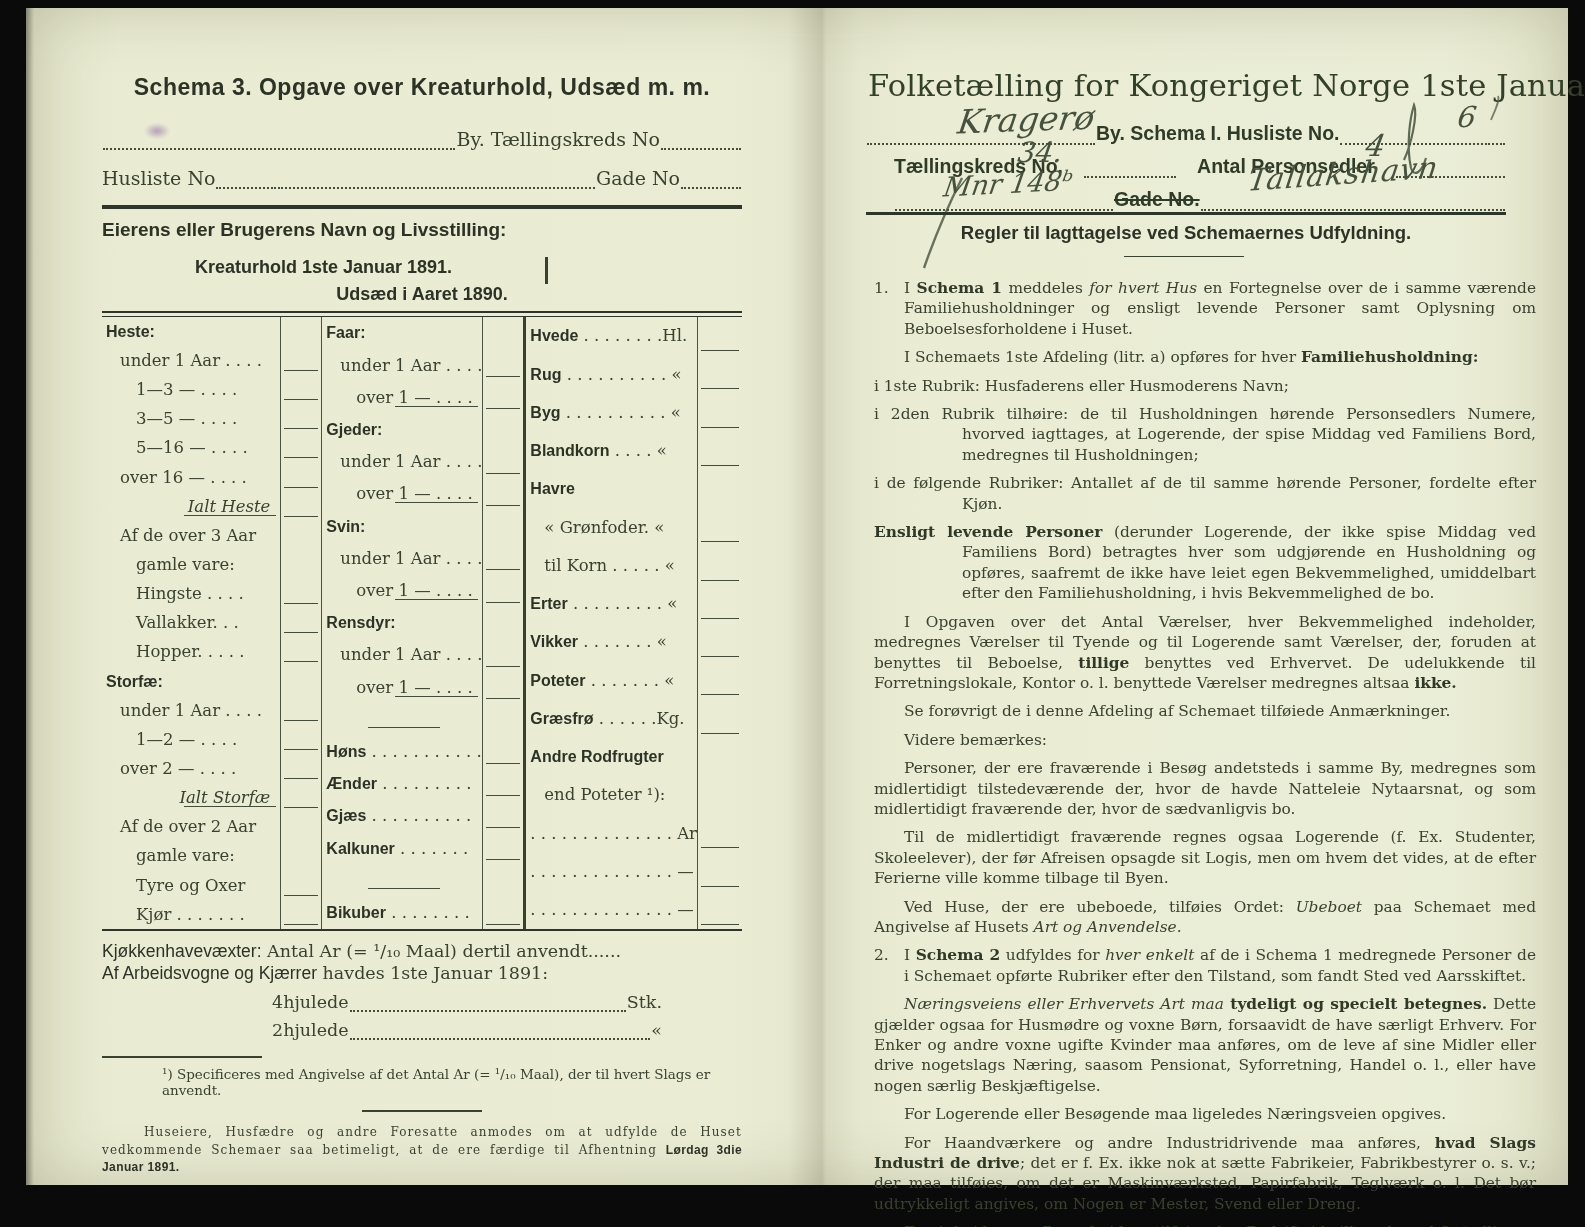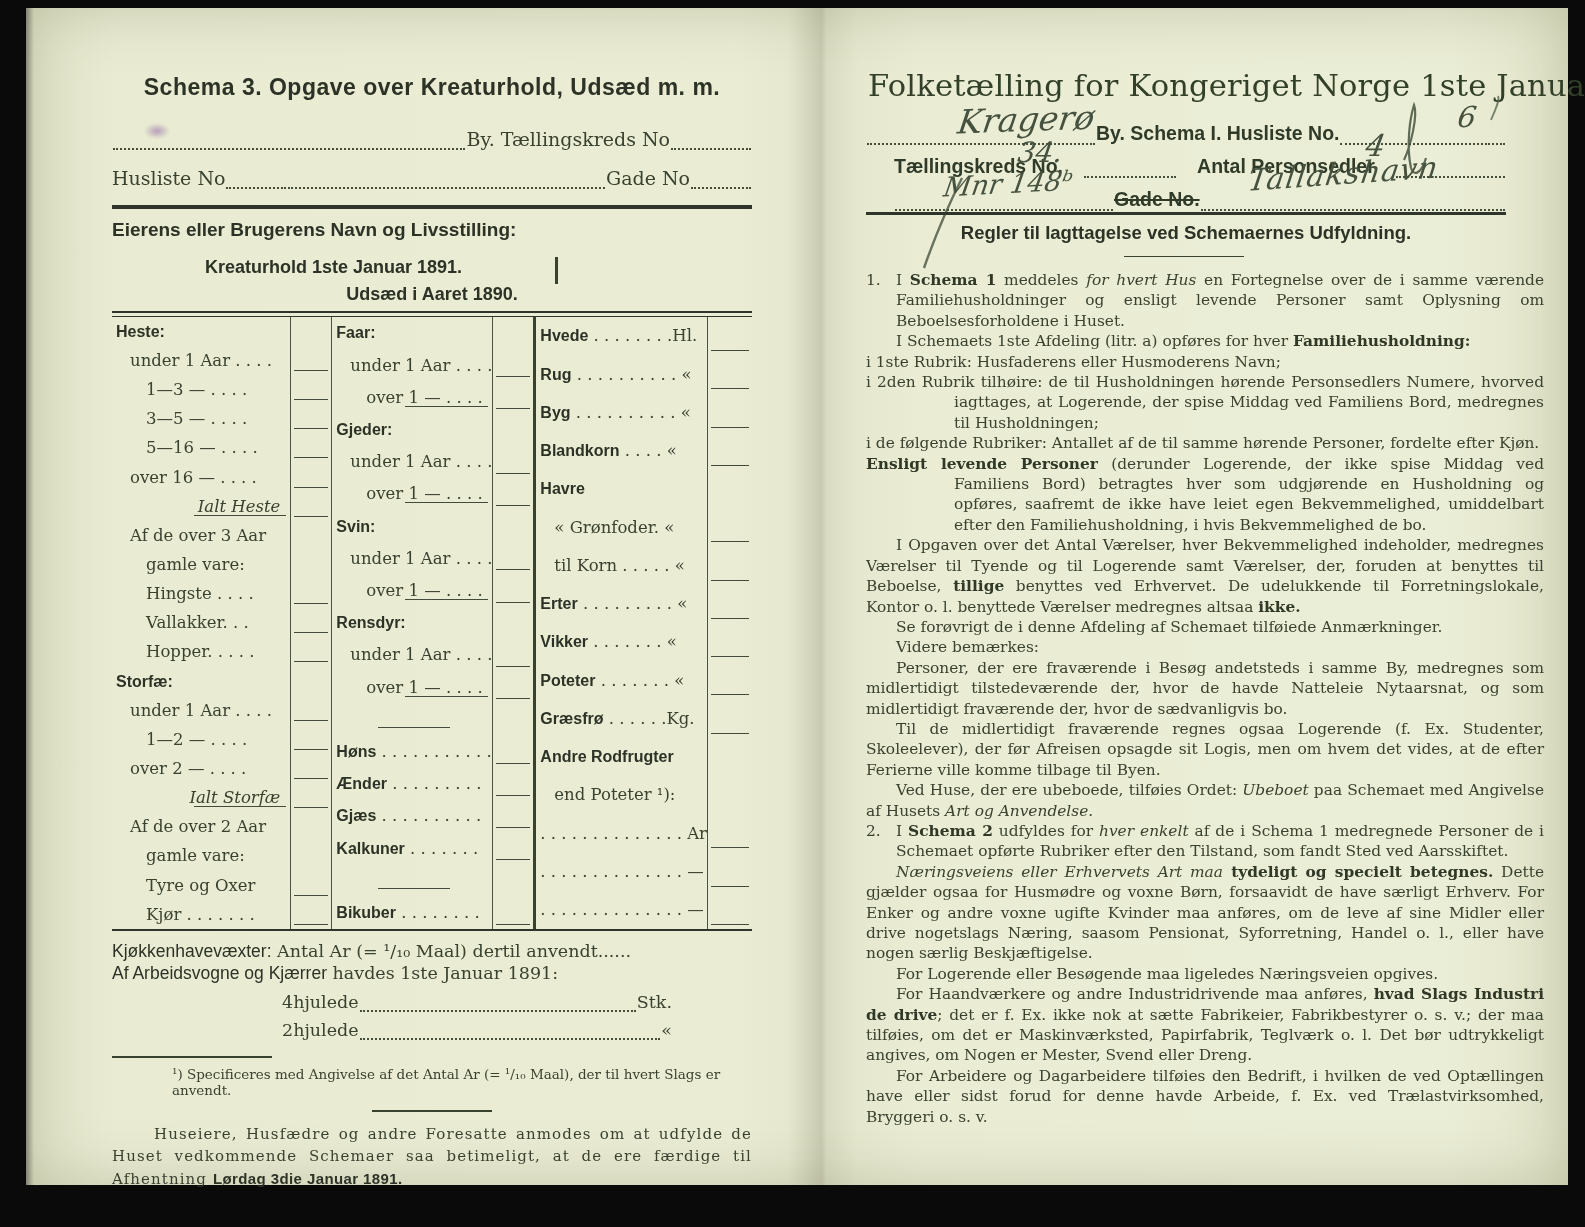--- a/index.html
+++ b/index.html
@@ -6,21 +6,21 @@
   .scan{position:relative;width:1585px;height:1227px;background:#0a0a0a;overflow:hidden;
         font-family:"DejaVu Serif",serif;color:#39412f;}
   .paper{position:absolute;left:26px;top:8px;width:1542px;height:1177px;
          background:linear-gradient(90deg,#e0e2c8 0%,#e9ebd3 6%,#eaecd4 46%,#e3e5cc 52%,#eaecd4 58%,#ebeed6 92%,#e2e4ca 100%);
          box-shadow:inset 0 0 60px rgba(90,90,50,.25);}
   .gutter{position:absolute;left:762px;top:0;width:70px;height:100%;
           background:linear-gradient(90deg,transparent,rgba(60,60,35,.16) 48%,rgba(60,60,35,.06) 55%,transparent);}
   .edge-left{position:absolute;left:0;top:0;width:8px;height:100%;background:linear-gradient(90deg,rgba(0,0,0,.35),transparent);}
 
   
-  .page-left{position:absolute;left:86px;top:52px;width:640px;}
+  .page-left{position:absolute;left:76px;top:52px;width:640px;}
   .lp-title{font-family:"Liberation Sans",sans-serif;font-weight:bold;font-size:23px;
             text-align:center;margin:14px 0 26px 0;color:#2c3326;letter-spacing:.5px;}
   .fline{display:flex;align-items:flex-end;font-size:19px;margin-bottom:16px;color:#39412f;}
   .dots{border-bottom:2px dotted #454d3b;height:1.1em;margin:0 1px;}
   .grow{flex:1;}
   .w80{width:80px;} .w60{width:60px;}
   .thickrule{border-top:4px solid #2e352а;border-top:4px solid #2e352a;margin:2px 0 10px 0;}
   .lp-eier{font-family:"Liberation Sans",sans-serif;font-weight:bold;font-size:19px;margin:8px 0 16px 0;color:#2c3326;}
 
   .ltable{margin-top:6px;}
@@ -49,21 +49,21 @@
   .dashline{width:72px;border-bottom:1.5px solid #434b3a;display:inline-block;height:1em;}
 
   .lp-kitchen{font-size:17.5px;margin-top:10px;}
   .lp-kitchen .bh,.lp-vogne .bh{font-family:"Liberation Sans",sans-serif;font-weight:normal;font-size:17.5px;color:#2c3326;}
   .lp-vogne{font-size:17.5px;margin-top:1px;}
   .wheel{display:flex;align-items:flex-end;font-size:17.5px;margin:7px 0 0 170px;width:390px;}
   .shortrule-l{width:160px;border-top:2px solid #39412f;margin:16px 0 8px 0;}
   .footnote{font-size:13.5px;margin-left:60px;width:580px;}
   .footnote .fnm{vertical-align:top;}
   .shortrule-c{width:120px;border-top:2px solid #39412f;margin:12px auto 12px auto;}
-  .closing{font-size:15px;letter-spacing:1.1px;text-align:justify;text-indent:42px;line-height:1.45;margin-top:10px;}
+  .closing{font-size:12px;letter-spacing:1.1px;text-align:justify;text-indent:42px;line-height:1.45;margin-top:10px;}
   .closing .cb{font-family:"Liberation Sans",sans-serif;font-weight:bold;letter-spacing:.4px;color:#2c3326;}
 
   
   .page-right{position:absolute;left:840px;top:52px;width:682px;}
   .rp-head{position:relative;height:210px;}
   .rp-title{position:absolute;left:2px;top:8px;width:100%;font-size:30.5px;color:#334029;
             white-space:nowrap;letter-spacing:.2px;}
   .rhl{position:absolute;display:flex;align-items:flex-end;font-family:"Liberation Sans",sans-serif;
        font-weight:bold;font-size:19.5px;color:#2f3a28;}
   .rhl .dots{border-bottom:2px dotted #454d3b;}
@@ -76,21 +76,21 @@
   .hw{position:absolute;font-family:"DejaVu Serif",serif;font-style:italic;color:#46523f;white-space:nowrap;}
   .hw-city{left:92px;top:40px;font-size:33px;transform:rotate(-2deg) skewX(-10deg);}
   .hw-husno{left:592px;top:40px;font-size:29px;transform:skewX(-8deg);}
   .hw-tkno{left:152px;top:76px;font-size:28px;transform:skewX(-8deg);}
   .hw-antal{left:500px;top:68px;font-size:30px;transform:skewX(-10deg);}
   .hw-mnr{left:78px;top:108px;font-size:27px;transform:rotate(-3deg) skewX(-12deg);}
   .hw-gade{left:382px;top:96px;font-size:30px;transform:rotate(-4deg) skewX(-12deg);letter-spacing:1px;}
   .inksvg{position:absolute;left:0;top:0;width:682px;height:210px;pointer-events:none;}
 
   .rp-body{width:678px;font-size:15.4px;line-height:20.4px;text-align:justify;color:#39412f;}
-  .rp-body p{margin:0;}
+  .rp-body p{margin:8px;}
   .rp-body .b{font-weight:bold;color:#303827;}
   .rp-body .i{font-style:italic;}
   .rp-body .num{padding-left:30px;}
   .rp-body .pnum{display:inline-block;width:30px;margin-left:-30px;}
   .rp-body .ind{text-indent:30px;}
   .rp-body .hang2{padding-left:88px;text-indent:-88px;}
   .smudge{position:absolute;left:118px;top:115px;width:26px;height:16px;border-radius:50%;
           background:radial-gradient(ellipse,rgba(120,60,150,.45),transparent 70%);filter:blur(1px);}
 </style>
 </head>

